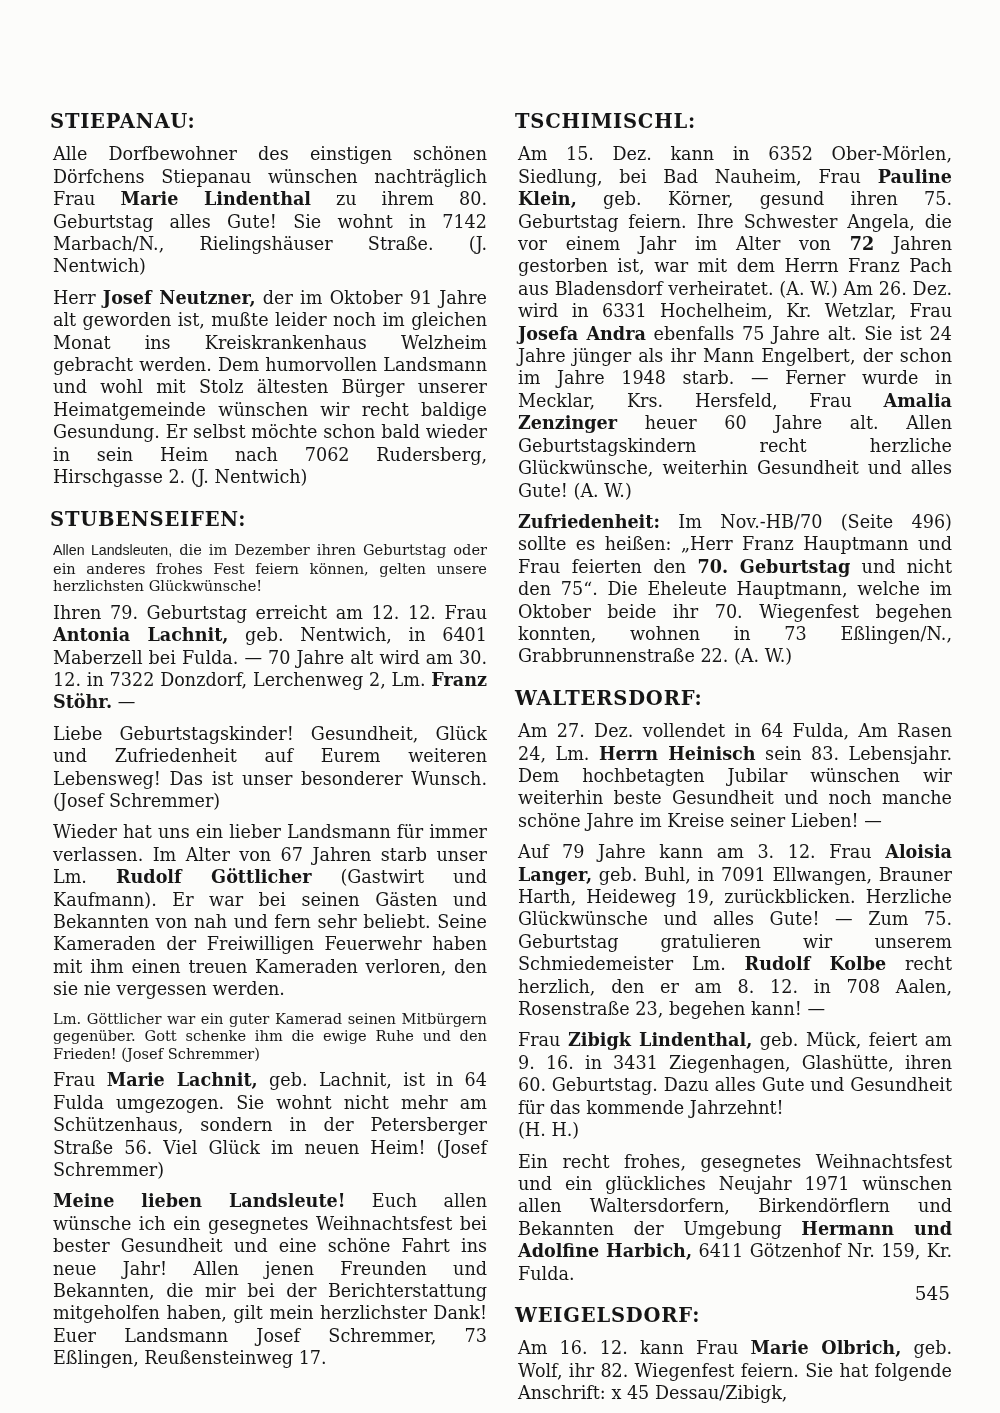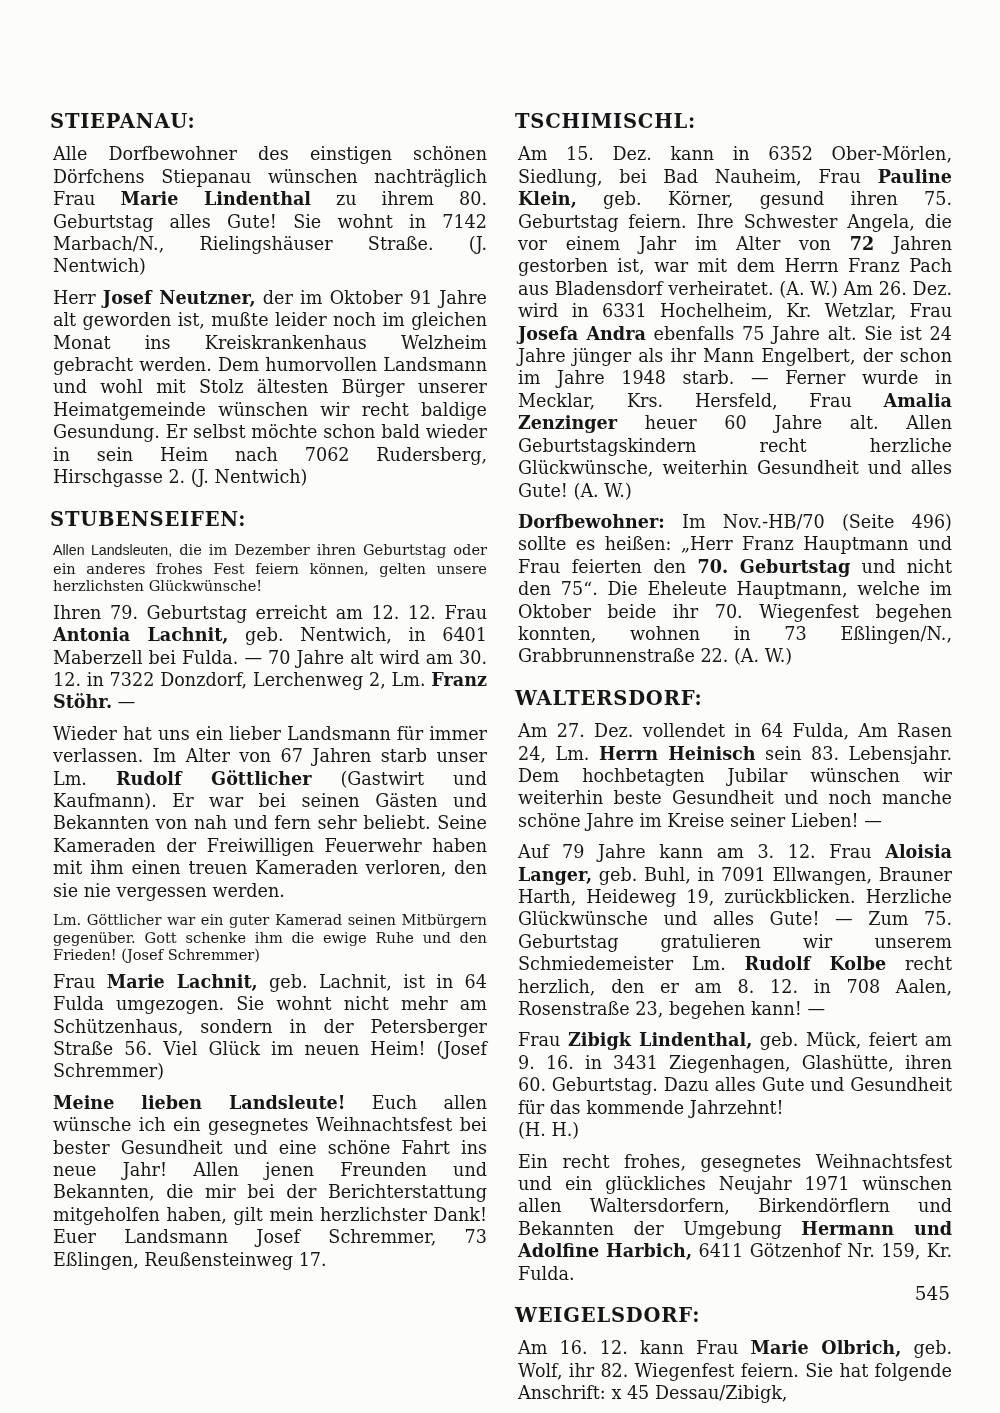--- a/index.html
+++ b/index.html
@@ -63,29 +63,30 @@
 
 <div class="page">
   <div class="content">
     <div class="column">
         <h2 class="heading">STIEPANAU:</h2>
         <p class="para"><span class="">Alle Dorfbewohner des einstigen schönen Dörfchens Stiepanau wünschen nachträglich Frau </span><span class="b">Marie Lindenthal</span><span class=""> zu ihrem 80. Geburtstag alles Gute! Sie wohnt in 7142 Marbach/N., Rielingshäuser Straße. (J. Nentwich)</span></p>
         <p class="para"><span class="">Herr </span><span class="b">Josef Neutzner,</span><span class=""> der im Oktober 91 Jahre alt geworden ist, mußte leider noch im gleichen Monat ins Kreiskrankenhaus Welzheim gebracht werden. Dem humorvollen Landsmann und wohl mit Stolz ältesten Bürger unserer Heimatgemeinde wünschen wir recht baldige Gesundung. Er selbst möchte schon bald wieder in sein Heim nach 7062 Rudersberg, Hirschgasse 2. (J. Nentwich)</span></p>
         <h2 class="heading">STUBENSEIFEN:</h2>
         <p class="para small"><span class="lead-sans">Allen Landsleuten,</span><span class=""> die im Dezember ihren Geburtstag oder ein anderes frohes Fest feiern können, gelten unsere herzlichsten Glückwünsche!</span></p>
         <p class="para"><span class="">Ihren 79. Geburtstag erreicht am 12. 12. Frau </span><span class="b">Antonia Lachnit,</span><span class=""> geb. Nentwich, in 6401 Maberzell bei Fulda. — 70 Jahre alt wird am 30. 12. in 7322 Donzdorf, Lerchenweg 2, Lm. </span><span class="b">Franz Stöhr.</span><span class=""> —</span></p>
+        <p class="para"><span class="">Liebe Geburtstagskinder! Gesundheit, Glück und Zufriedenheit auf Eurem weiteren Lebensweg! Das ist unser besonderer Wunsch. (Josef Schremmer)</span></p>
         <p class="para"><span class="">Wieder hat uns ein lieber Landsmann für immer verlassen. Im Alter von 67 Jahren starb unser Lm. </span><span class="b">Rudolf Göttlicher</span><span class=""> (Gastwirt und Kaufmann). Er war bei seinen Gästen und Bekannten von nah und fern sehr beliebt. Seine Kameraden der Freiwilligen Feuerwehr haben mit ihm einen treuen Kameraden verloren, den sie nie vergessen werden.</span></p>
         <p class="para small"><span class="">Lm. Göttlicher war ein guter Kamerad seinen Mitbürgern gegenüber. Gott schenke ihm die ewige Ruhe und den Frieden! (Josef Schremmer)</span></p>
         <p class="para"><span class="">Frau </span><span class="b">Marie Lachnit,</span><span class=""> geb. Lachnit, ist in 64 Fulda umgezogen. Sie wohnt nicht mehr am Schützenhaus, sondern in der Petersberger Straße 56. Viel Glück im neuen Heim! (Josef Schremmer)</span></p>
         <p class="para"><span class="b">Meine lieben Landsleute!</span><span class=""> Euch allen wünsche ich ein gesegnetes Weihnachtsfest bei bester Gesundheit und eine schöne Fahrt ins neue Jahr! Allen jenen Freunden und Bekannten, die mir bei der Berichterstattung mitgeholfen haben, gilt mein herzlichster Dank! Euer Landsmann Josef Schremmer, 73 Eßlingen, Reußensteinweg 17.</span></p>
       </div>
     <div class="column">
         <h2 class="heading">TSCHIMISCHL:</h2>
         <p class="para"><span class="">Am 15. Dez. kann in 6352 Ober-Mörlen, Siedlung, bei Bad Nauheim, Frau </span><span class="b">Pauline Klein,</span><span class=""> geb. Körner, gesund ihren 75. Geburtstag feiern. Ihre Schwester Angela, die vor einem Jahr im Alter von </span><span class="b">72</span><span class=""> Jahren gestorben ist, war mit dem Herrn Franz Pach aus Bladensdorf verheiratet. (A. W.) Am 26. Dez. wird in 6331 Hochelheim, Kr. Wetzlar, Frau </span><span class="b">Josefa Andra</span><span class=""> ebenfalls 75 Jahre alt. Sie ist 24 Jahre jünger als ihr Mann Engelbert, der schon im Jahre 1948 starb. — Ferner wurde in Mecklar, Krs. Hersfeld, Frau </span><span class="b">Amalia Zenzinger</span><span class=""> heuer 60 Jahre alt. Allen Geburtstagskindern recht herzliche Glückwünsche, weiterhin Gesundheit und alles Gute! (A. W.)</span></p>
-        <p class="para"><span class="b">Dorfbewohner:</span><span class=""> Im Nov.-HB/70 (Seite 496) sollte es heißen: „Herr Franz Hauptmann und Frau feierten den </span><span class="b">70. Geburtstag</span><span class=""> und nicht den 75“. Die Eheleute Hauptmann, welche im Oktober beide ihr 70. Wiegenfest begehen konnten, wohnen in 73 Eßlingen/N., Grabbrunnenstraße 22. (A. W.)</span></p>
+        <p class="para"><span class="b">Zufriedenheit:</span><span class=""> Im Nov.-HB/70 (Seite 496) sollte es heißen: „Herr Franz Hauptmann und Frau feierten den </span><span class="b">70. Geburtstag</span><span class=""> und nicht den 75“. Die Eheleute Hauptmann, welche im Oktober beide ihr 70. Wiegenfest begehen konnten, wohnen in 73 Eßlingen/N., Grabbrunnenstraße 22. (A. W.)</span></p>
         <h2 class="heading">WALTERSDORF:</h2>
         <p class="para"><span class="">Am 27. Dez. vollendet in 64 Fulda, Am Rasen 24, Lm. </span><span class="b">Herrn Heinisch</span><span class=""> sein 83. Lebensjahr. Dem hochbetagten Jubilar wünschen wir weiterhin beste Gesundheit und noch manche schöne Jahre im Kreise seiner Lieben! —</span></p>
         <p class="para"><span class="">Auf 79 Jahre kann am 3. 12. Frau </span><span class="b">Aloisia Langer,</span><span class=""> geb. Buhl, in 7091 Ellwangen, Brauner Harth, Heideweg 19, zurückblicken. Herzliche Glückwünsche und alles Gute! — Zum 75. Geburtstag gratulieren wir unserem Schmiedemeister Lm. </span><span class="b">Rudolf Kolbe</span><span class=""> recht herzlich, den er am 8. 12. in 708 Aalen, Rosenstraße 23, begehen kann! —</span></p>
         <p class="para"><span class="">Frau </span><span class="b">Zibigk Lindenthal,</span><span class=""> geb. Mück, feiert am 9. 16. in 3431 Ziegenhagen, Glashütte, ihren 60. Geburtstag. Dazu alles Gute und Gesundheit für das kommende Jahrzehnt!</span><span class="suffix-right">(H. H.)</span></p>
         <p class="para"><span class="">Ein recht frohes, gesegnetes Weihnachtsfest und ein glückliches Neujahr 1971 wünschen allen Waltersdorfern, Birkendörflern und Bekannten der Umgebung </span><span class="b">Hermann und Adolfine Harbich,</span><span class=""> 6411 Götzenhof Nr. 159, Kr. Fulda.</span></p>
         <h2 class="heading">WEIGELSDORF:</h2>
         <p class="para"><span class="">Am 16. 12. kann Frau </span><span class="b">Marie Olbrich,</span><span class=""> geb. Wolf, ihr 82. Wiegenfest feiern. Sie hat folgende Anschrift: x 45 Dessau/Zibigk,</span></p>
       </div>
   </div>
   <div class="page-number">545</div>

